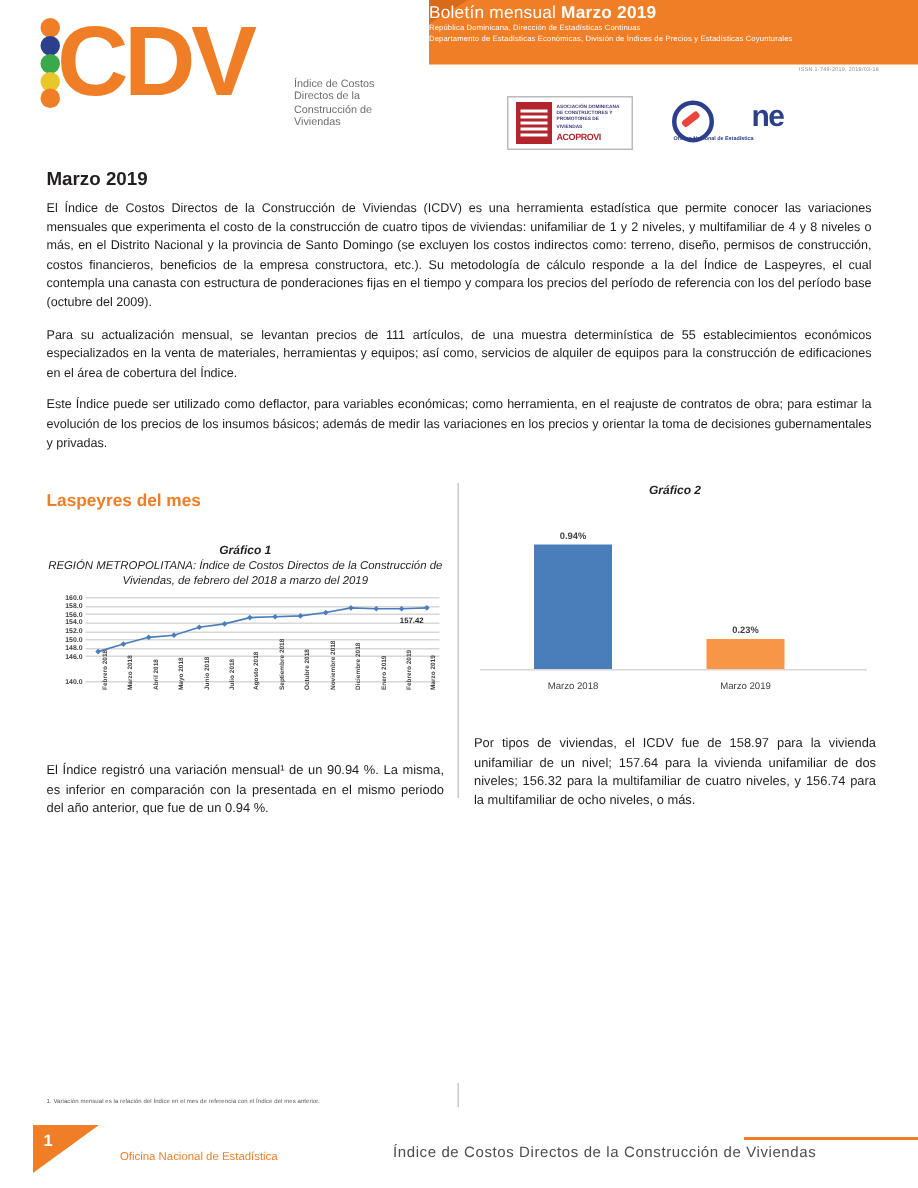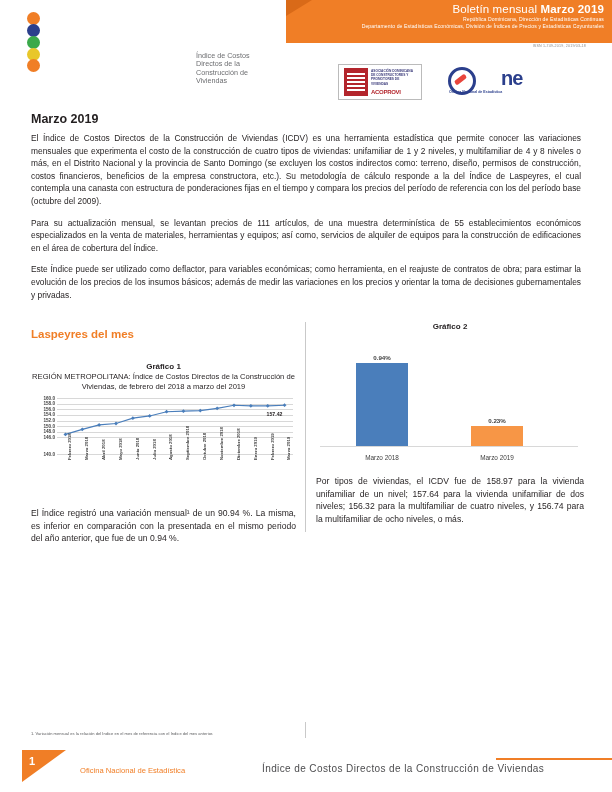--- a/index.html
+++ b/index.html
@@ -32,21 +32,21 @@
     position: absolute;
     left: 286px; top: 0;
     width: 0; height: 0;
     border-top: 16px solid #d96a18;
     border-right: 26px solid transparent;
   }
   .header-texts {
     position: absolute;
     left: 286px; top: 2px;
     width: 318px;
-    text-align: right;
+    text-align: left;
     color: #ffffff;
   }
   .hdr-line1 {
     font-size: 11.5px;
     letter-spacing: .15px;
     line-height: 14px;
     white-space: nowrap;
   }
   .hdr-line1 b { font-weight: bold; }
   .hdr-line2 {
@@ -247,20 +247,21 @@
     line-height: 12.6px;
     text-align: justify;
     color: #231f20;
     margin: 0;
   }
 
   
   .chart-caption {
     text-align: center;
     margin-top: 12px;
+    font-style: italic;
   }
   .chart-caption .g-num {
     font-size: 8px;
     font-weight: bold;
     display: block;
     margin-bottom: 1px;
   }
   .chart-caption .g-desc {
     font-size: 7.6px;
     line-height: 9.6px;
@@ -400,20 +401,21 @@
   <div class="hdr-issn">ISSN 1-749-2019, 2019/03-18</div>
 
   <div class="logo-wrap">
     <div class="logo-dots">
       <span></span>
       <span></span>
       <span></span>
       <span></span>
       <span></span>
     </div>
+    <div class="logo-icdv">CDV</div>
     <div class="logo-sub">Índice de Costos Directos de la Construcción de Viviendas</div>
   </div>
 
   <div class="partner-logos">
     <div class="acoprovi">
       <div class="acoprovi-bldg"></div>
       <div class="acoprovi-txt">ASOCIACIÓN DOMINICANA DE CONSTRUCTORES Y PROMOTORES DE VIVIENDAS</div>
       <div class="acoprovi-name">ACOPROVI</div>
     </div>
     <div class="one-logo">
@@ -507,21 +509,21 @@
   <div class="barchart" id="barchart">
       <div class="bar" style="left: 40px; width: 52px; height: 82.72px; background: rgb(74, 126, 187);"></div>
       <div class="bar-label-val" style="left: 36px; bottom: 107.72px;">0.94%</div>
       <div class="bar-label-cat" style="left: 26px;">Marzo 2018</div>
       <div class="bar" style="left: 155px; width: 52px; height: 20.24px; background: rgb(247, 150, 70);"></div>
       <div class="bar-label-val" style="left: 151px; bottom: 45.24px;">0.23%</div>
       <div class="bar-label-cat" style="left: 141px;">Marzo 2019</div>
       <div class="bc-baseline"></div>
     </div>
 
-  <p class="para" style="margin-top:6px">Por tipos de viviendas, el ICDV fue de 158.97 para la vivienda unifamiliar de un nivel; 157.64 para la vivienda unifamiliar de dos niveles; 156.32 para la multifamiliar de cuatro niveles, y 156.74 para la multifamiliar de ocho niveles, o más.</p>
+  <p class="para" style="margin-top:20px">Por tipos de viviendas, el ICDV fue de 158.97 para la vivienda unifamiliar de un nivel; 157.64 para la vivienda unifamiliar de dos niveles; 156.32 para la multifamiliar de cuatro niveles, y 156.74 para la multifamiliar de ocho niveles, o más.</p>
 </div>
 
 <div class="footnote-divider"></div>
 <div class="footnote">1. Variación mensual es la relación del Índice en el mes de referencia con el Índice del mes anterior.</div>
 
 <div class="footer-tri"></div>
 <div class="footer-pagenum">1</div>
 <div class="footer-one">Oficina Nacional de Estadística</div>
 <div class="footer-title">Índice de Costos Directos de la Construcción de Viviendas</div>
 <div class="footer-rule"></div>

